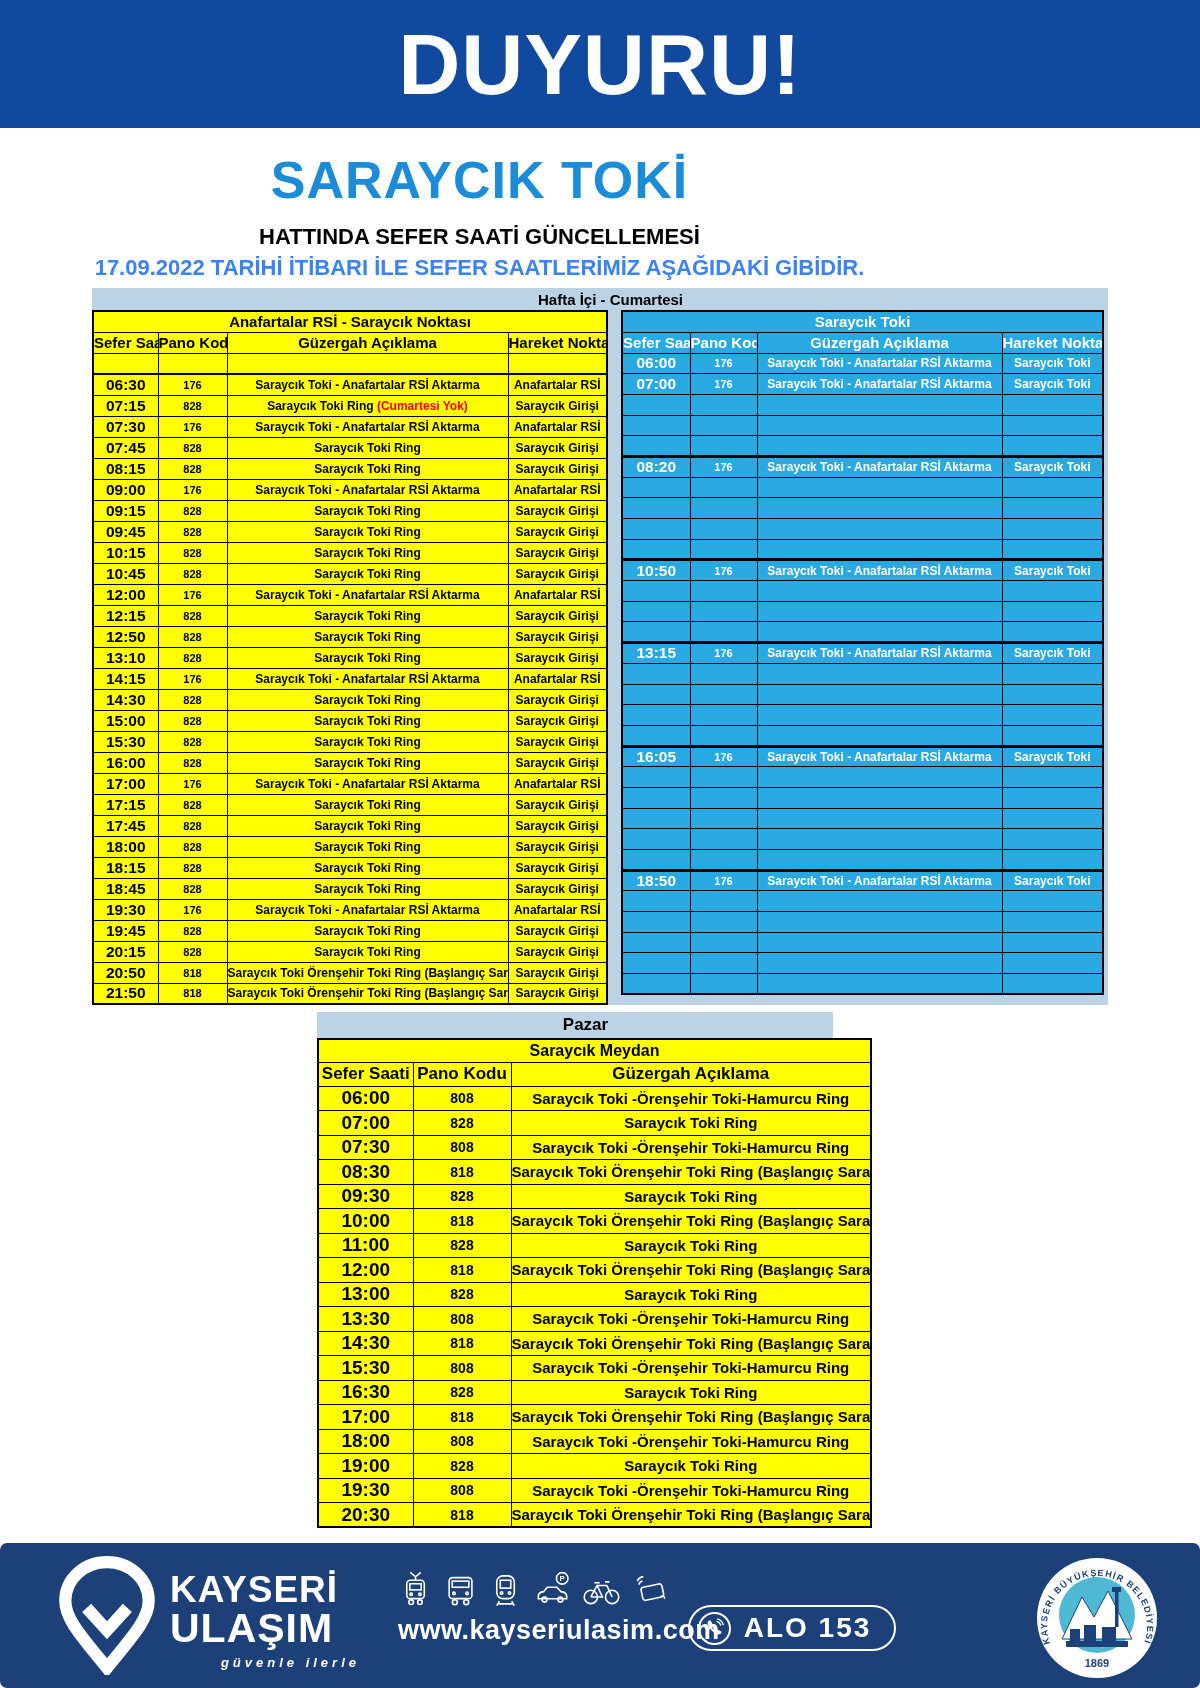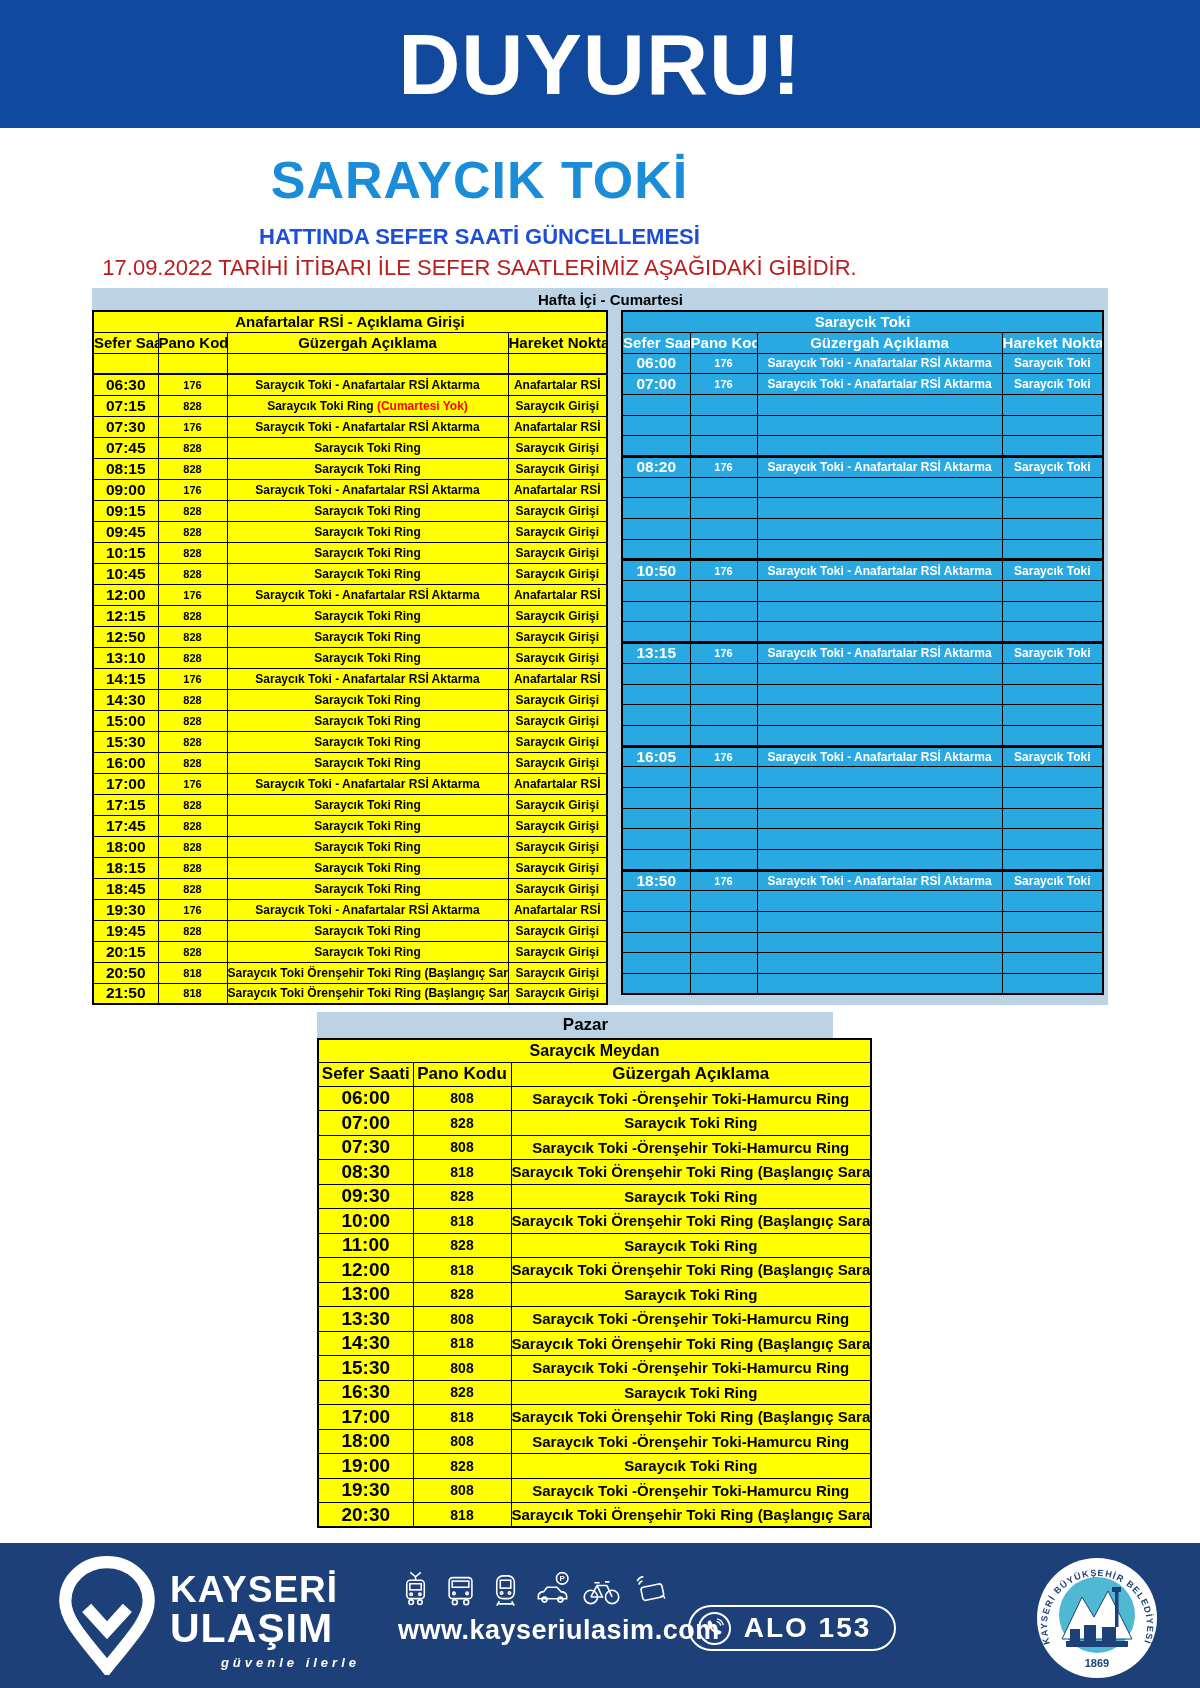--- a/index.html
+++ b/index.html
@@ -8,22 +8,22 @@
   .page { position:relative; width:1200px; height:1688px; background:#fff; overflow:hidden; }
 
   
   .top-banner { position:absolute; top:0; left:0; width:1200px; height:128px;
     background:#11499E; color:#fff; display:flex; align-items:center; justify-content:center;
     font-size:86px; font-weight:800; letter-spacing:1px; }
 
   
   .intro { position:absolute; top:128px; left:0; width:959px; height:160px; text-align:center; }
   .route-name { margin-top:22px; font-size:52px; font-weight:800; color:#1A8CD8; letter-spacing:1px; }
-  .intro-line1 { margin-top:14px; font-size:22px; font-weight:bold; color:#1d4ed8; }
-  .intro-line2 { margin-top:5px; font-size:22px; font-weight:normal; color:#b91c1c; }
+  .intro-line1 { margin-top:14px; font-size:22px; font-weight:bold; color:#000000; }
+  .intro-line2 { margin-top:5px; font-size:22px; font-weight:bold; color:#3b82f6; }
 
   
   .schedules { position:absolute; top:288px; left:92px; width:1016px; }
   .band { background:#BCD2E5; height:22px; display:flex; align-items:center; justify-content:center;
     font-size:15px; font-weight:bold; color:#000;padding-left:21px; }
   .tables-row { display:flex; align-items:flex-start; background:#BCD2E5; }
   table { border-collapse:collapse; table-layout:fixed; }
   th, td { text-align:center; vertical-align:middle; font-weight:bold; overflow:hidden; white-space:nowrap; padding:0; }
 
   .table-yellow { width:516px; background:#FFFF00; border:2.5px solid #000; margin-right:13px; }
@@ -52,21 +52,21 @@
   .table-pazar { width:553px; background:#FFFF00; border:2.5px solid #000; }
   .table-pazar th, .table-pazar td { border:1.5px solid #000; color:#000; }
   .table-pazar .title-row th { height:23px; font-size:16px; }
   .table-pazar .head-row th { height:24px; font-size:17px; }
   .table-pazar td { height:24.5px; }
   .table-pazar .c-time { font-size:19px; }
   .table-pazar .c-code { font-size:14px; }
   .table-pazar .c-route { font-size:15px; }
 
   
-  .footer { position:absolute; top:1543px; left:0; width:1200px; height:145px; background:#1D4078; color:#fff; }
+  .footer { position:absolute; top:1543px; left:0; width:1200px; height:145px; background:#1D4078; color:#fff;border-radius:7px; }
   .logo-pin { position:absolute; left:55px; top:12px; }
   .brand { position:absolute; left:170px; top:28px; width:190px; text-align:left; }
   .brand-line1 { font-size:37px; font-weight:800; letter-spacing:1px; line-height:1.0; }
   .brand-line2 { font-size:41px; font-weight:800; letter-spacing:1px; line-height:1.0; }
   .tagline { margin-top:6px; font-size:13px; font-style:italic; font-weight:bold; letter-spacing:4px; text-align:right; }
   .transport { position:absolute; left:398px; top:26px; width:272px; text-align:center; }
   .icons-row { display:flex; justify-content:center; gap:10px; }
   .website { margin-top:6px; font-size:27px; font-weight:800; letter-spacing:0.5px; }
   .alo-pill { position:absolute; left:688px; top:62px; width:208px; height:46px;
     border:2.5px solid #fff; border-radius:24px; display:flex; align-items:center; padding-left:8px; }
@@ -94,21 +94,21 @@
 
       <table class="table-yellow">
         <colgroup>
             <col style="width:65px">
             <col style="width:69px">
             <col style="width:281px">
             <col style="width:99px">
           </colgroup>
         <thead>
           <tr class="title-row">
-            <th colspan="4">Anafartalar RSİ - Açıklama Girişi</th>
+            <th colspan="4">Anafartalar RSİ - Saraycık Noktası</th>
           </tr>
           <tr class="head-row">
             <th>Sefer Saati</th>
             <th>Pano Kodu</th>
             <th>Güzergah Açıklama</th>
             <th>Hareket Noktası</th>
           </tr>
         </thead>
         <tbody>
             <tr>

